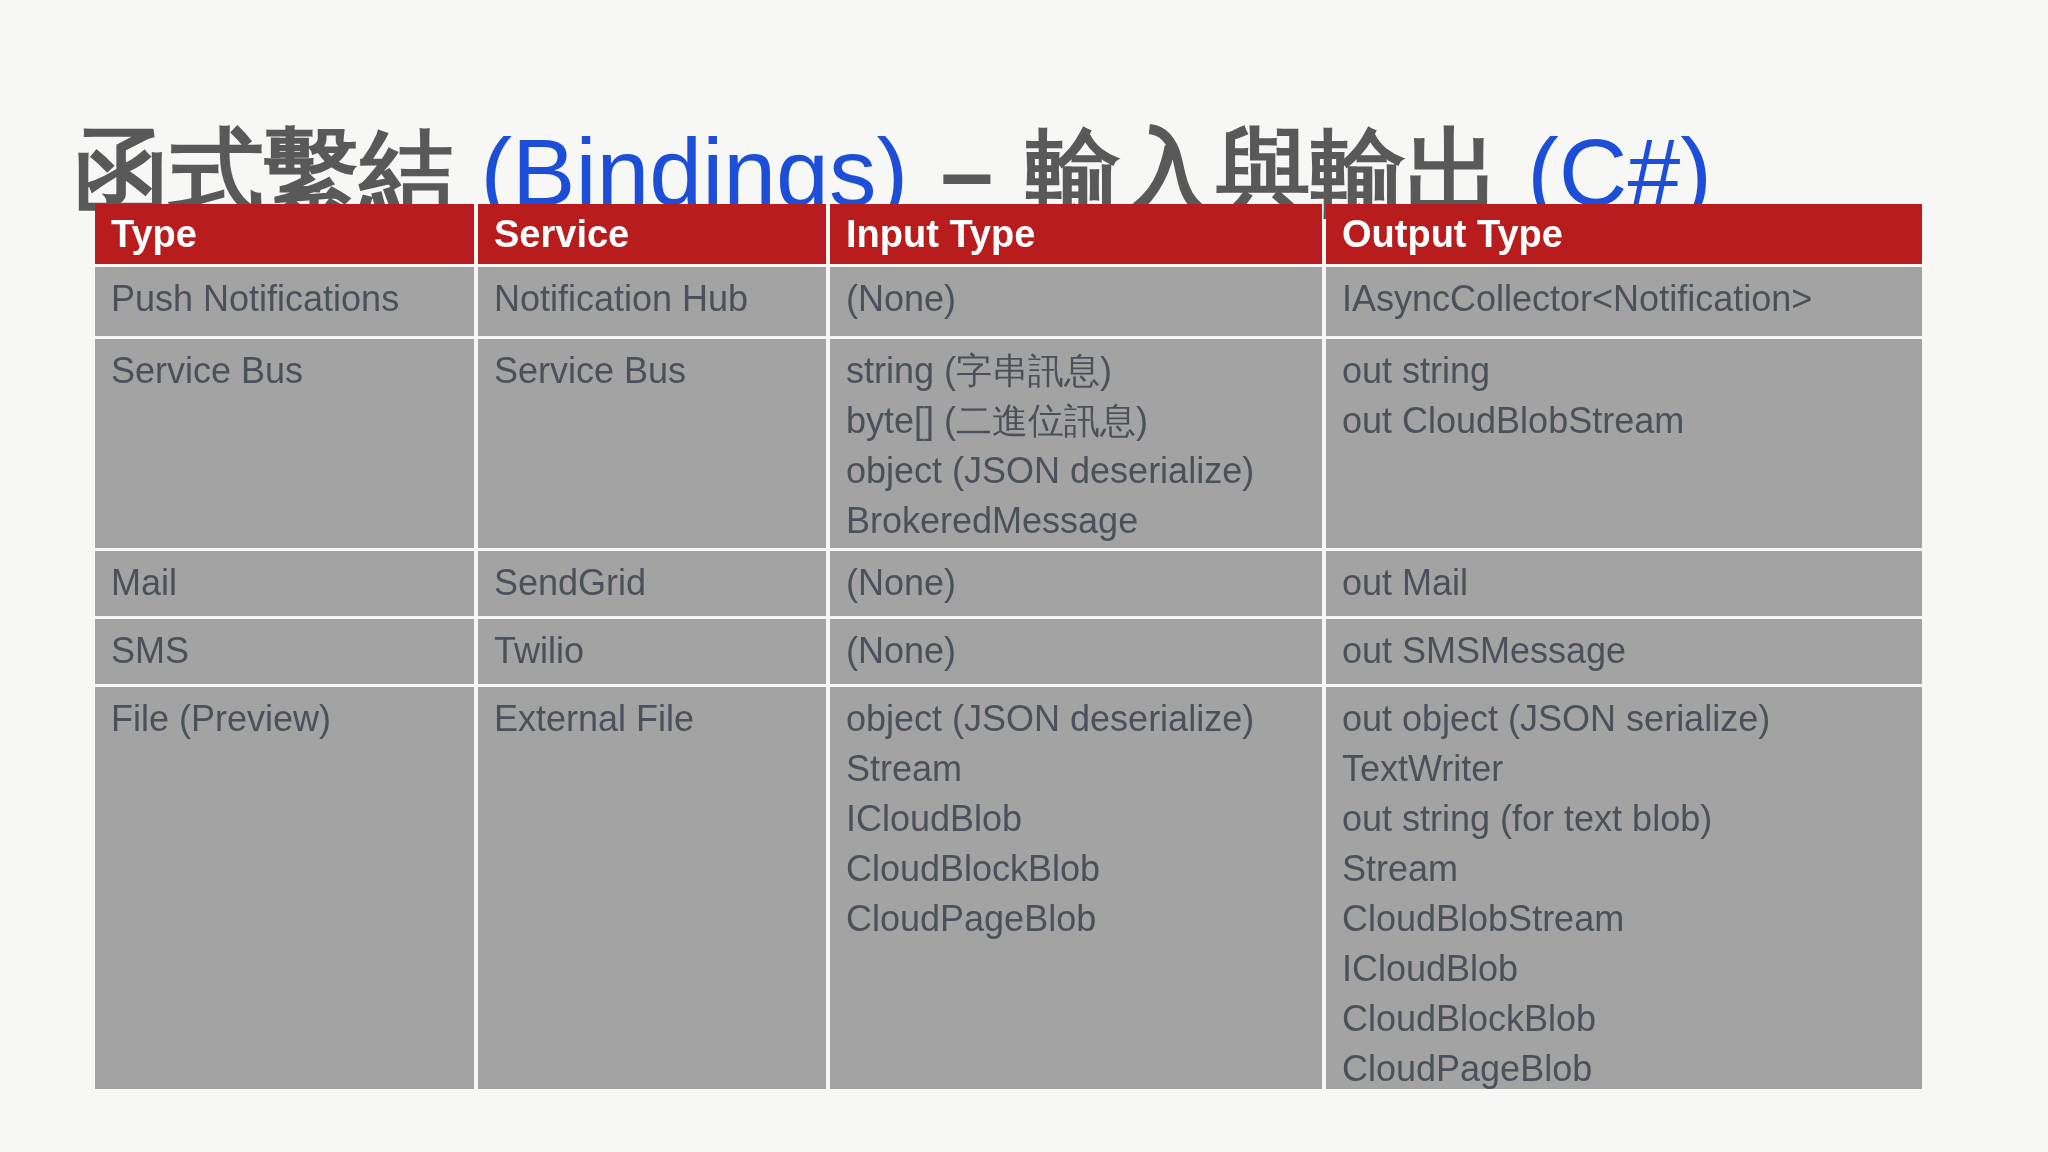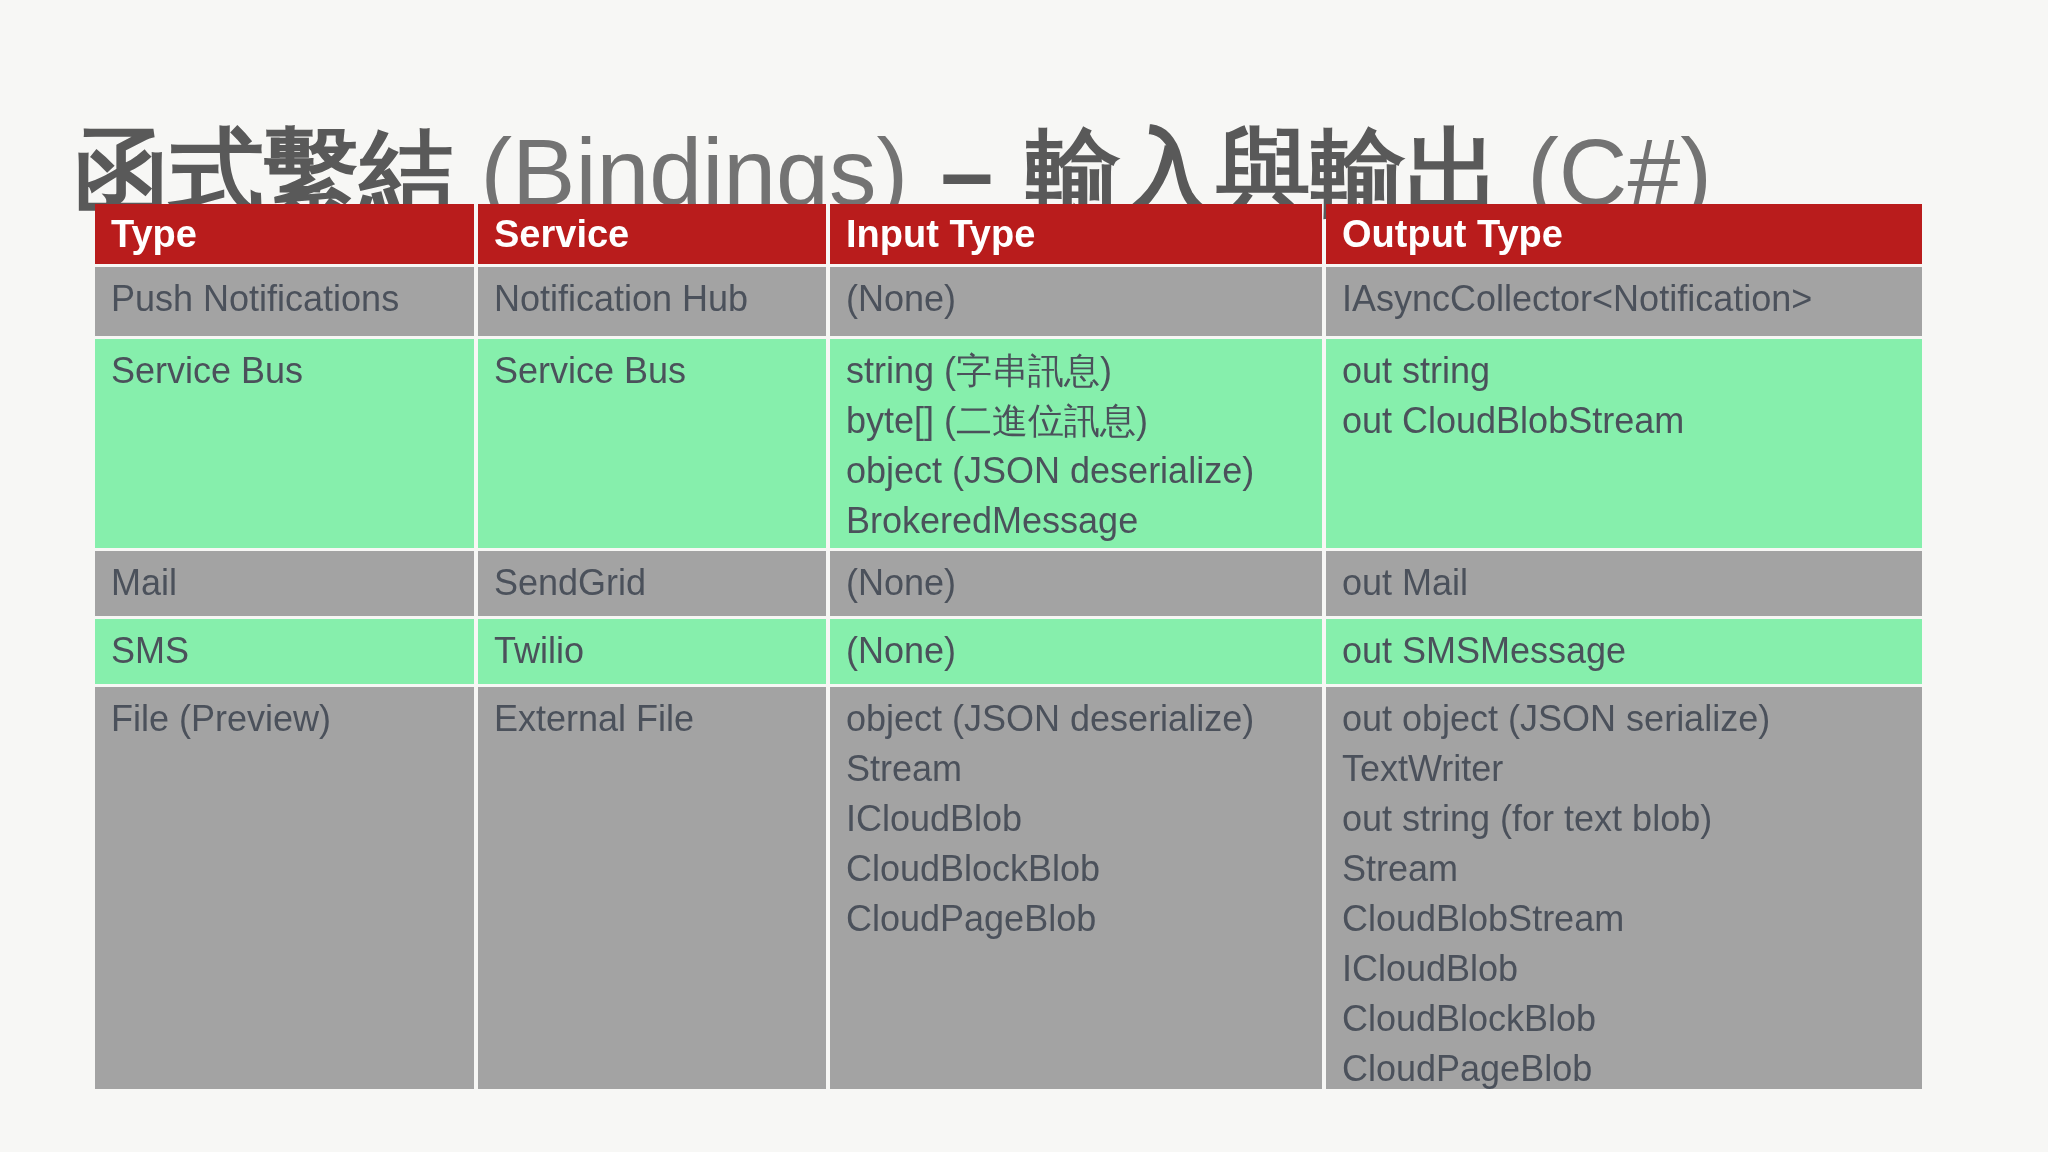--- a/index.html
+++ b/index.html
@@ -25,21 +25,21 @@
     line-height: 128px;
     color: #595959;
     white-space: nowrap;
     letter-spacing: 0px;
   }
   .slide-title .cjk {
     font-weight: 700;
   }
   .slide-title .latin {
     font-weight: 300;
-    color: #737373;
+    color: #1d4ed8;
     margin-top: 48px;
   }
   .slide-title .dash {
     font-weight: 700;
     padding: 0 6px;
   }
 
   
   .bindings-table {
     position: absolute;
@@ -64,21 +64,21 @@
   .cell.head {
     display: flex;
     align-items: center;
     padding-top: 0;
     background: #b91c1c;
     color: #ffffff;
     font-weight: 700;
     font-size: 38px;
   }
   .r-dark .cell:not(.head)  { background: #a3a3a3; }
-  .r-light .cell:not(.head) { background: #86efac; }
+  .r-light .cell:not(.head) { background: #a3a3a3; }
   .cell .line {
     white-space: nowrap;
   }
 </style>
 </head>
 <body>
 
 <h1 class="slide-title"><span class="cjk">函式繫結</span>
   <span class="latin">(Bindings)</span>
   <span class="dash">–</span>

